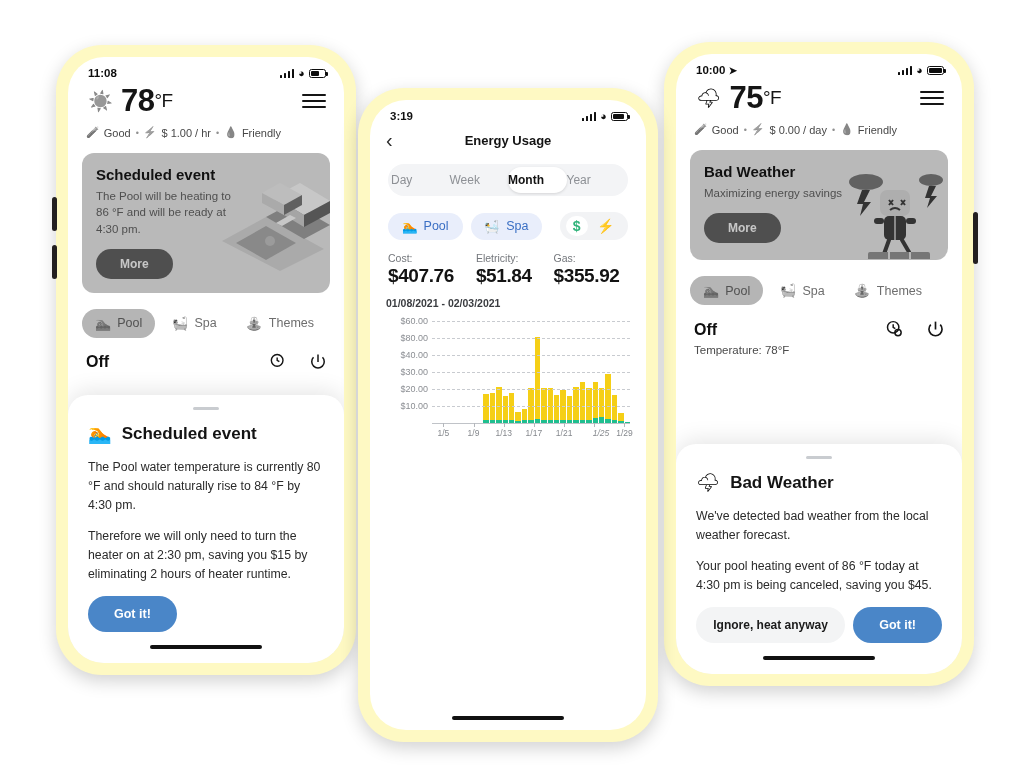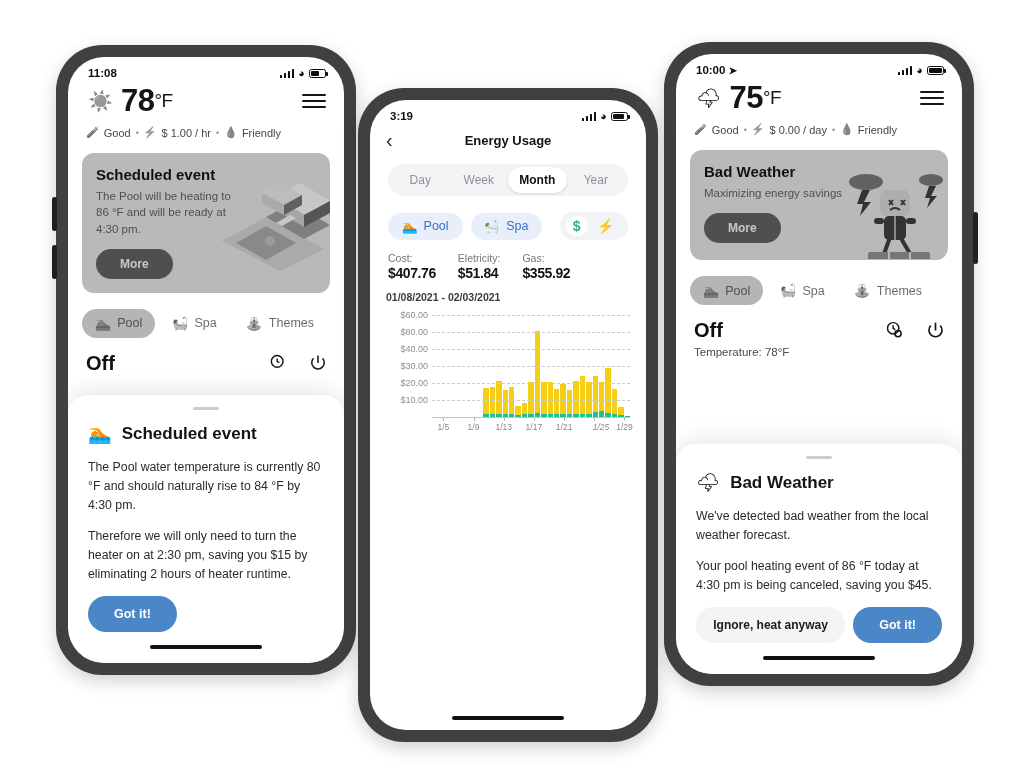--- a/index.html
+++ b/index.html
@@ -8,21 +8,21 @@
     background:#ffffff;
     font-family:"Liberation Sans", sans-serif;
     position:relative;
     overflow:hidden;
   }
   .stage { position:absolute; inset:0; }
 
   
   .phone {
     position:absolute;
-    background:#404040;
+    background:#fef9c3;
     border-radius:46px;
     box-shadow:0 6px 18px rgba(0,0,0,.18);
   }
   .screen {
     position:absolute;
     left:12px; right:12px; top:12px; bottom:12px;
     border-radius:36px;
     overflow:hidden;
     background:#fff;
   }
@@ -91,21 +91,21 @@
   
   .tabrow { display:flex; gap:4px; padding:16px 14px 0 14px; }
   .tabchip {
     display:flex; align-items:center; gap:6px; padding:7px 13px;
     border-radius:18px; font-size:12.5px; color:#8a8d91; cursor:pointer;
   }
   .tabchip.active { background:#e3e8f5; color:#2f6fd0; }
   .tabchip .ti { font-size:13px; }
 
   .offrow { display:flex; align-items:center; padding:14px 16px 0 18px; }
-  .offrow .ofl { font-size:20px; font-weight:bold; color:#131313; }
+  .offrow .ofl { font-size:16px; font-weight:bold; color:#131313; }
   .offrow .acts { margin-left:auto; display:flex; gap:20px; align-items:center; }
   .offrow svg { display:block; }
   .subtemp { padding:4px 18px 0; font-size:11.5px; color:#5d6065; }
 
   
   .sheet {
     position:absolute; left:0; right:0; bottom:0;
     background:#fff; border-radius:20px 20px 36px 36px;
     padding:10px 20px 14px 20px; z-index:20;
     box-shadow:0 -4px 22px rgba(0,0,0,.10);
@@ -132,41 +132,41 @@
   .eu { padding:0; height:100%; display:flex; flex-direction:column; background:#fff; }
   .eu-nav { display:flex; align-items:center; padding:6px 18px 4px 16px; position:relative; }
   .backchev { font-size:20px; color:#2b2b2b; line-height:1; cursor:pointer; width:20px; }
   .eu-title { position:absolute; left:0; right:0; text-align:center; font-size:13px; font-weight:bold; color:#131313; pointer-events:none; }
 
   .seg {
     display:flex; margin:10px 18px 0 18px; background:#f3f4f6;
     border-radius:18px; padding:3px;
   }
   .seg div {
-    flex:1; text-align:center; font-size:12px; color:#8d9095;
+    flex:1; font-size:12px; color:#8d9095;
     padding:6px 0; border-radius:16px; cursor:pointer;
   }
   .seg div.on { background:#fff; color:#121212; font-weight:bold; box-shadow:0 1px 3px rgba(0,0,0,.13); }
 
   .eu-pills { display:flex; align-items:center; padding:16px 18px 0 18px; gap:8px; }
   .pill {
     display:flex; align-items:center; gap:6px; background:#e9eefb;
     border-radius:18px; padding:6px 14px; font-size:12.5px; color:#3a6fc4; cursor:pointer;
   }
   .unit-toggle {
     margin-left:auto; display:flex; align-items:center; gap:3px;
     background:#f2f3f5; border-radius:16px; padding:4px 6px;
   }
   .unit-toggle span { padding:2px 7px; font-size:14px; font-weight:bold; cursor:pointer; border-radius:12px; }
   .unit-toggle .money { color:#2fb37a; background:#fff; }
   .unit-toggle .bolt  { color:#2b2b2b; }
 
   .totals { display:flex; padding:12px 18px 0 18px; gap:22px; }
   .tot .lbl { font-size:10.5px; color:#73767b; margin-bottom:1px; }
-  .tot .val { font-size:14px; font-weight:bold; color:#131313; letter-spacing:-.4px; }
+  .tot .val { font-size:19px; font-weight:bold; color:#131313; letter-spacing:-.4px; }
 
   .chartwrap { padding:10px 14px 0 12px; }
   .range { font-size:10.5px; color:#3a3c40; font-weight:bold; margin-bottom:4px; padding-left:4px; }
   .chart { position:relative; height:128px; }
   .yaxis { position:absolute; left:0; top:0; bottom:18px; width:48px; }
   .ylab { position:absolute; right:2px; font-size:9px; color:#8b8e93; transform:translateY(-50%); }
   .plot { position:absolute; left:50px; right:2px; top:0; bottom:18px; }
   .grid { position:absolute; left:0; right:0; border-top:1px dashed #c8cbd0; }
   .bars-area { position:absolute; left:0; right:0; bottom:0; top:0; display:flex; align-items:flex-end; gap:1px; }
   .bar { flex:1; display:flex; flex-direction:column; justify-content:flex-end; }

